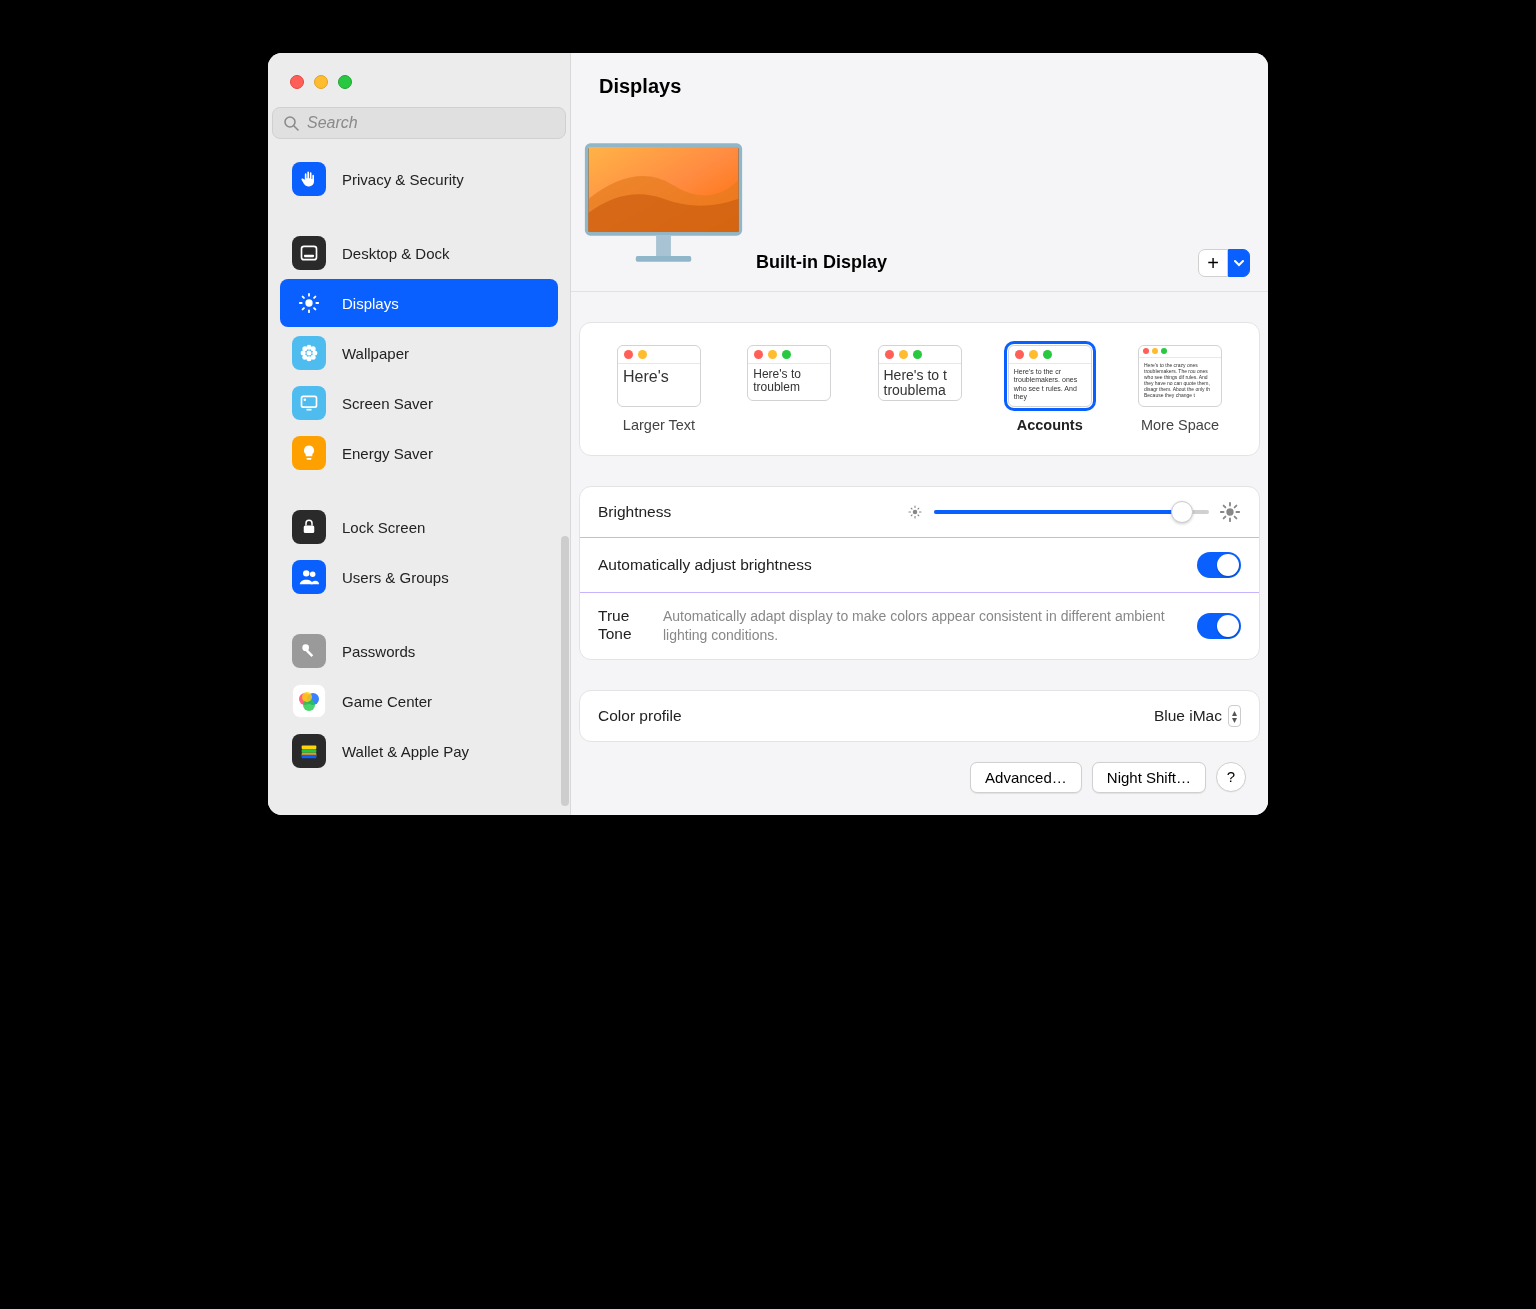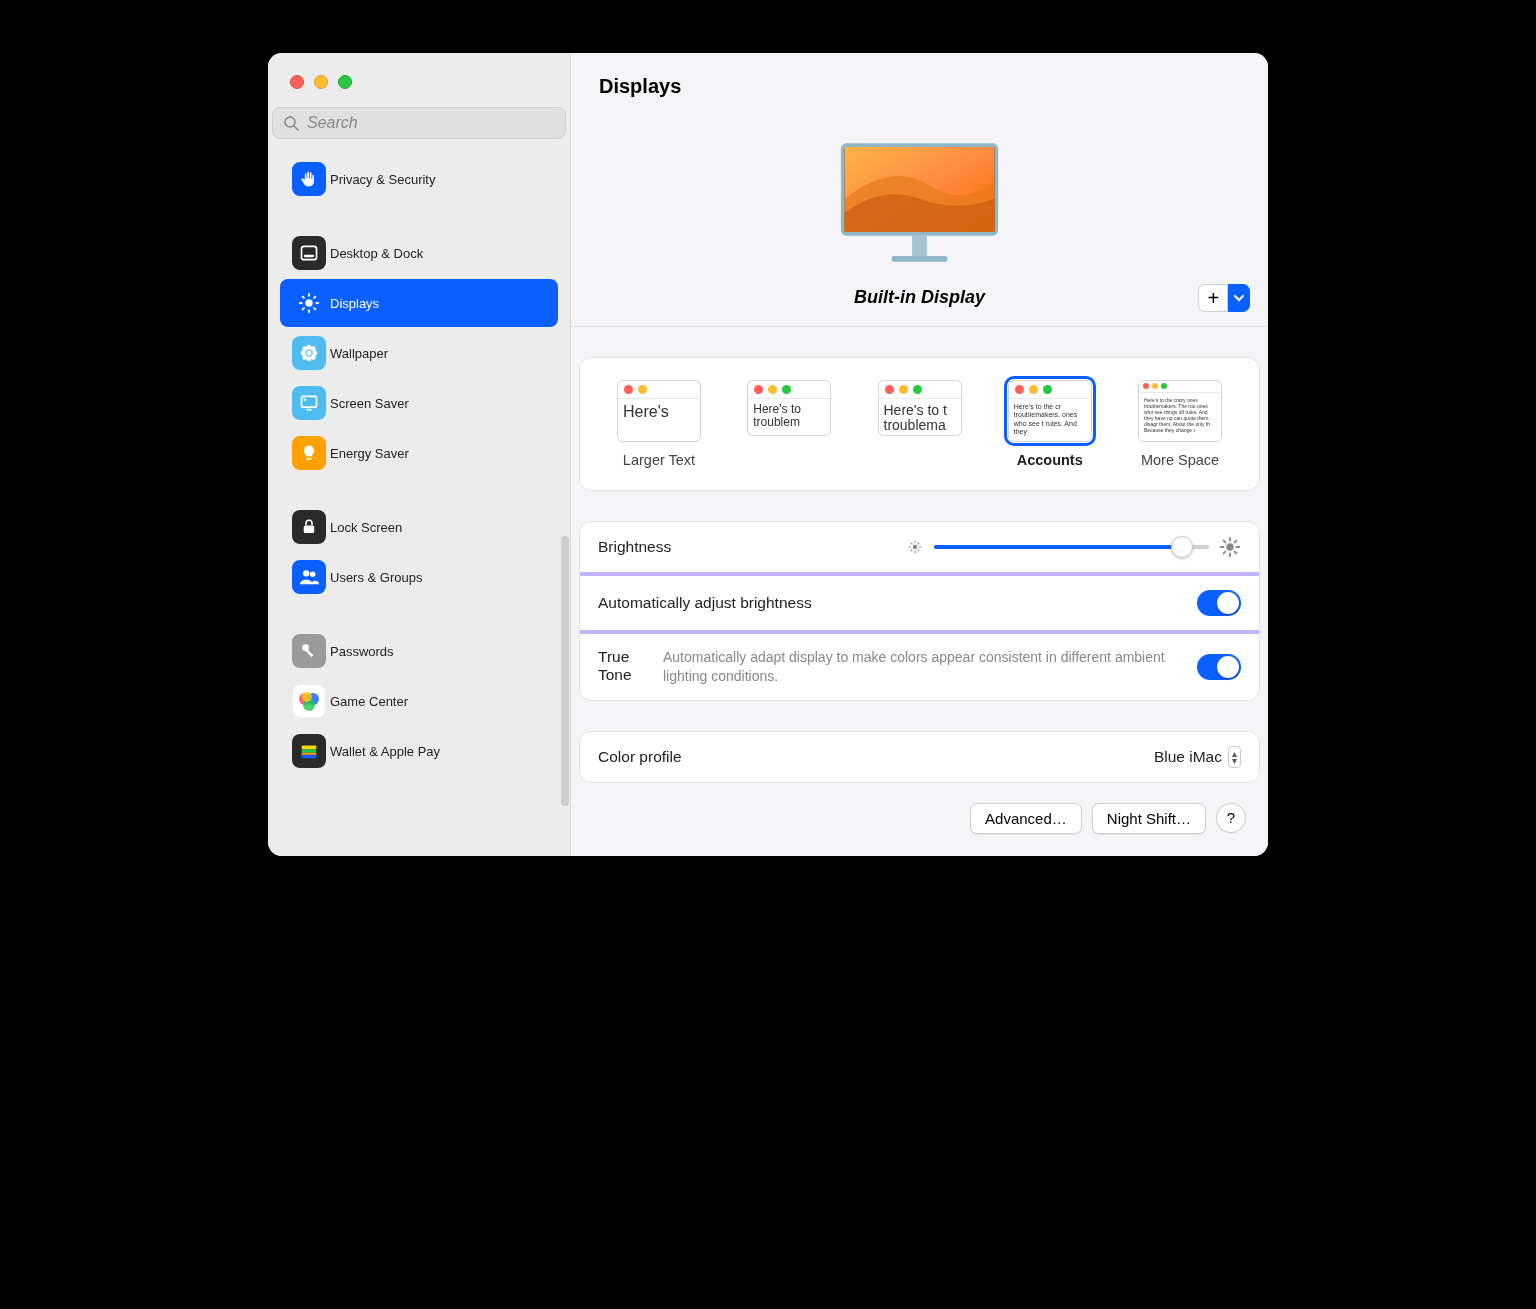--- a/index.html
+++ b/index.html
@@ -41,38 +41,38 @@
     color: #8a8a8a; font-size: 16px;
   }
   .search svg { width: 16px; height: 16px; flex: none; }
 
   .scroll { overflow-y: auto; padding: 4px 0 8px; flex: 1; }
   .scrollbar-fake {
     position: absolute; right: 1px; top: 483px; width: 8px; height: 270px;
     background: #c0c0c0; border-radius: 4px; opacity: .7;
   }
   .nav-item {
-    display: flex; align-items: center; gap: 4px;
+    display: flex; align-items: center; gap: 16px;
     margin: 2px 12px; padding: 7px 12px;
     border-radius: 8px; cursor: default;
-    font-size: 13px; color: #222;
+    font-size: 15px; color: #222;
   }
   .nav-item.selected { background: #0a60ff; color: #fff; }
   .nav-icon {
     width: 34px; height: 34px; border-radius: 8px; flex: none;
     display: flex; align-items: center; justify-content: center;
     color: #fff;
   }
   .nav-gap { height: 22px; }
 
   
   .main { flex: 1; background: #f5f5f7; display: flex; flex-direction: column; padding-bottom: 22px; }
   .title-row { padding: 22px 28px 0; }
   .title { font-size: 20px; font-weight: 700; }
-  .hero { display: flex; flex-direction: column; align-items: center; padding: 36px 0 18px; border-bottom: 1px solid #e1e1e3; position: relative; font-style: italic; }
+  .hero { display: flex; flex-direction: row; align-items: flex-end; padding: 36px 0 18px; border-bottom: 1px solid #e1e1e3; position: relative; }
   .hero svg.display { width: 185px; }
   .hero .display-name { margin-top: 14px; font-weight: 700; font-size: 18px; }
   .add-group {
     position: absolute; right: 18px; bottom: 14px;
     display: flex; align-items: center; gap: 0;
   }
   .add-btn {
     display: flex; align-items: center; justify-content: center;
     height: 28px; border: 1px solid #d0d0d0; background: #fff;
   }
@@ -97,21 +97,21 @@
   .tb-dot { width: 9px; height: 9px; border-radius: 50%; }
   .tb-dot.r{background:#ff5f57;} .tb-dot.y{background:#febc2e;} .tb-dot.g{background:#28c840;}
   .thumb-txt { font-size: 12px; padding: 4px 5px; color: #333; line-height: 1.1; overflow:hidden;}
   .thumb-txt.sm { font-size: 7px; line-height: 1.2;}
   .thumb-txt.xs { font-size: 5px; line-height: 1.2;}
   .res-opt.selected .thumb { outline: 3px solid #0a60ff; outline-offset: 1px; }
   .res-label { font-size: 14.5px; color: #444; font-weight: 500;}
   .res-opt.selected .res-label { font-weight: 700; color: #222;}
 
   .settings { display: flex; flex-direction: column; }
-  .settings .row { display: flex; align-items: center; padding: 14px 18px; border-bottom: 4px solid #c4b5fd; gap: 14px;}
+  .settings .row { display: flex; align-items: center; padding: 14px 18px; border-bottom: 1px solid #c4b5fd; gap: 14px;}
   .settings .row:last-child { border-bottom: 0;}
   .row-label { font-size: 15.5px; color: #222; flex:1;}
   .row-label.sub { display:flex; gap:2px;}
   .row-label .desc { font-size: 14px; color: #888; line-height: 1.35; max-width: 520px;}
 
   .slider-wrap { display:flex; align-items:center; gap:10px; flex: 0 0 335px;}
   .sun-ic { color:#888; }
   .slider { position:relative; flex:1; height: 22px;}
   .track { position:absolute; top:9px; height:4px; width:100%; border-radius:2px; background:#d0d0d0;}
   .track-fill { position:absolute; top:9px; height:4px; left:0; border-radius:2px; background:#0a60ff;}

